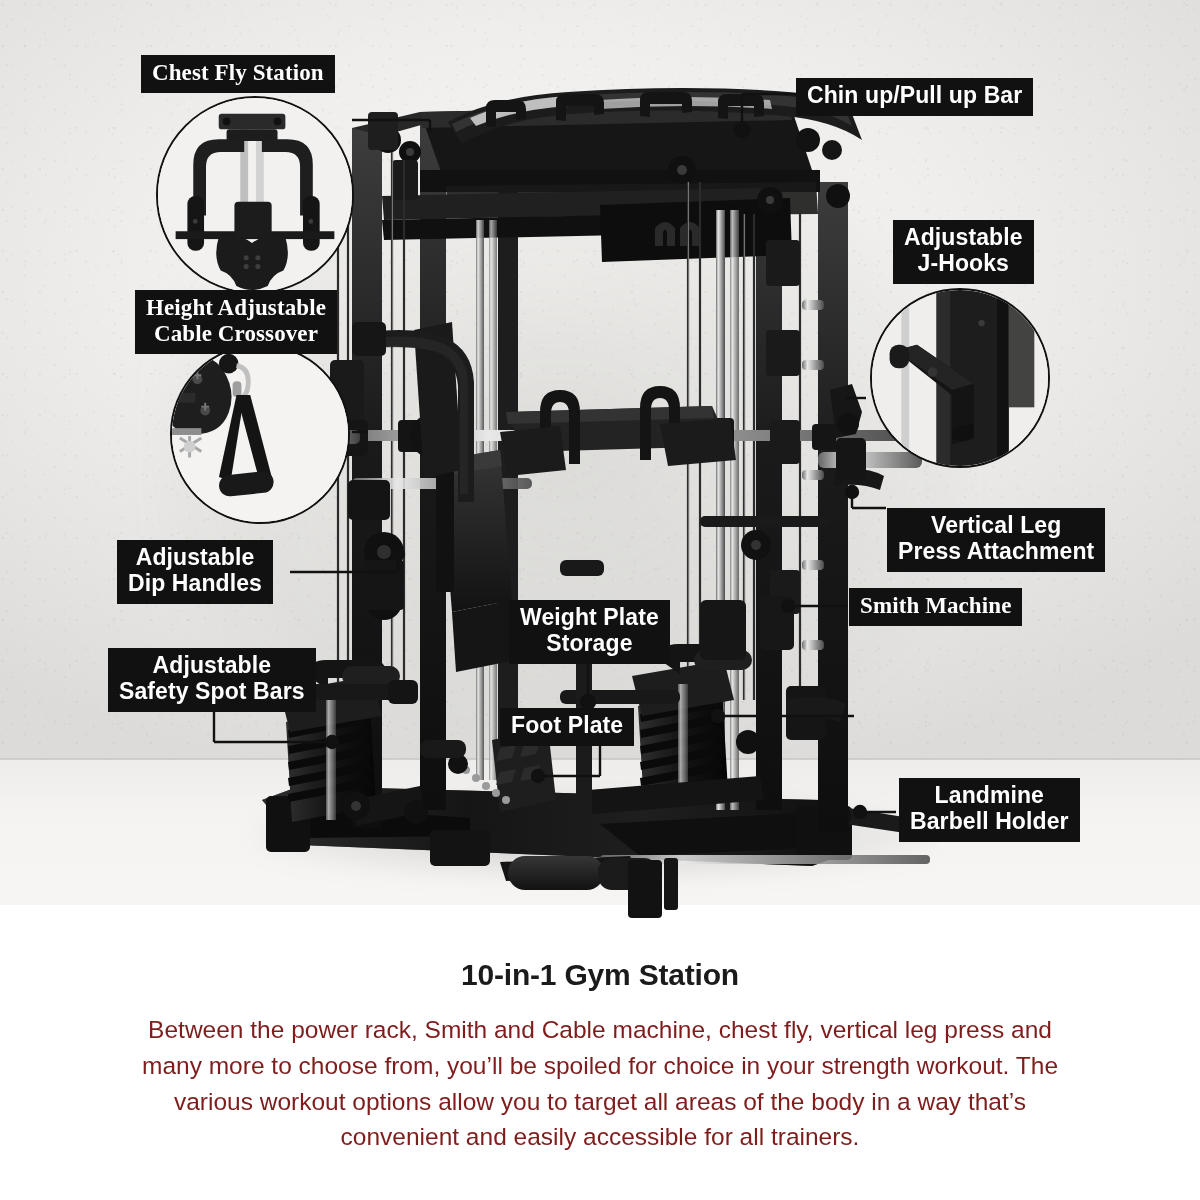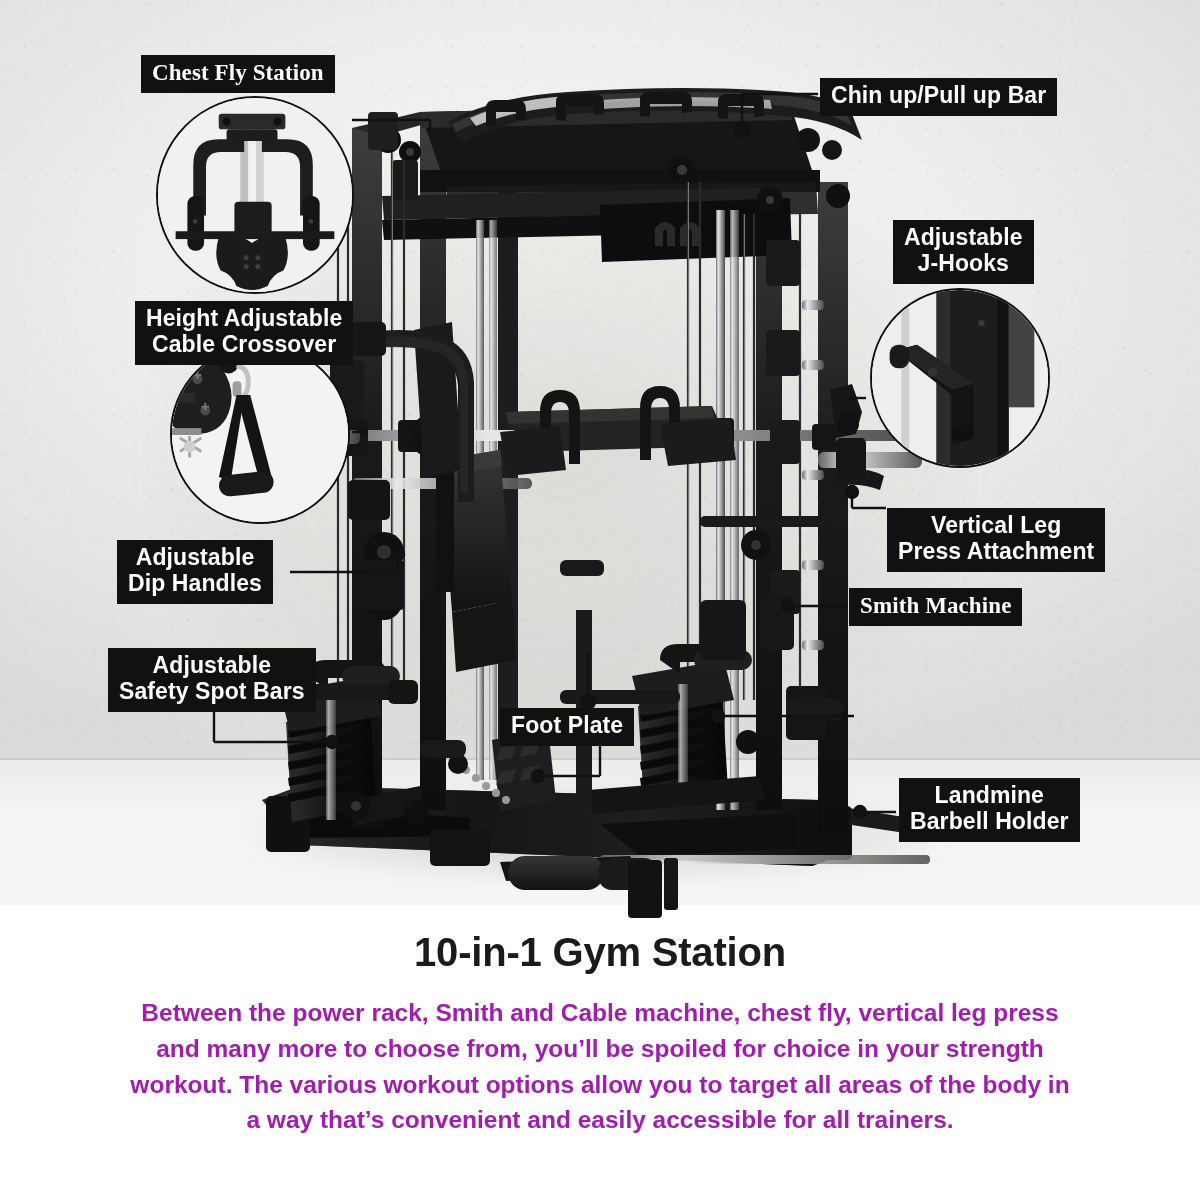--- a/index.html
+++ b/index.html
@@ -86,26 +86,26 @@
     background:#f4f3f1;
   }
   .inset-inner { position:absolute; inset:0; }
 
   
   #caption {
     position:absolute; left:0; top:930px; width:1200px; height:270px;
     text-align:center; color:#1b1b1b;
   }
   #caption h1 {
-    font-size:40px; font-weight:bold; letter-spacing:-.2px;
-    margin-bottom:20px;
+    font-size:30px; font-weight:bold; letter-spacing:-.2px;
+    margin-top:28px; margin-bottom:20px;
   }
   #caption p {
-    font-size:24.5px; font-weight:700; line-height:1.46;
-    width:940px; margin:0 auto; color:#a21caf;
+    font-size:24.5px; font-weight:400; line-height:1.46;
+    width:940px; margin:0 auto; color:#7f1d1d;
   }
 </style>
 </head>
 <body>
 
 <div id="stage">
 
   <div class="bg-wall"></div>
   <div class="bg-noise"></div>
   <div class="wall-shadow"></div>
@@ -469,36 +469,38 @@
       <rect x="18" y="56" width="20" height="24" rx="9" fill="#1a1a1a"></rect>
       <circle cx="62" cy="84" r="5" fill="#333"></circle>
       <path d="M82,152 q12,6 22,-2 l0,-14 l-22,6 z" fill="#101010"></path>
 
       <circle cx="112" cy="34" r="3.2" fill="#3a3a3a"></circle>
     </svg>
   </div>
 
   <div class="label c" style="left:141px; top:55px;font-family:Liberation Serif, serif;">Chest Fly Station</div>
 
-  <div class="label c" style="left:820px; top:78px;">Chin up/Pull up Bar</div>
+  <div class="label c" style="left:796px; top:78px;">Chin up/Pull up Bar</div>
 
   <div class="label c" style="left:893px; top:220px;">Adjustable
 J-Hooks</div>
 
-  <div class="label c" style="left:135px; top:301px;">Height Adjustable
+  <div class="label c" style="left:135px; top:290px;font-family:Liberation Serif, serif;">Height Adjustable
 Cable Crossover</div>
 
   <div class="label c" style="left:117px; top:540px;">Adjustable
 Dip Handles</div>
 
   <div class="label c" style="left:887px; top:508px;">Vertical Leg
 Press Attachment</div>
 
   <div class="label c" style="left:849px; top:588px;font-family:Liberation Serif, serif;">Smith Machine</div>
 
+  <div class="label c" style="left:509px; top:600px;">Weight Plate
+Storage</div>
 
   <div class="label c" style="left:108px; top:648px;">Adjustable
 Safety Spot Bars</div>
 
   <div class="label c" style="left:500px; top:708px;">Foot Plate</div>
 
 
   <div class="label c" style="left:899px; top:778px;">Landmine
 Barbell Holder</div>
 

